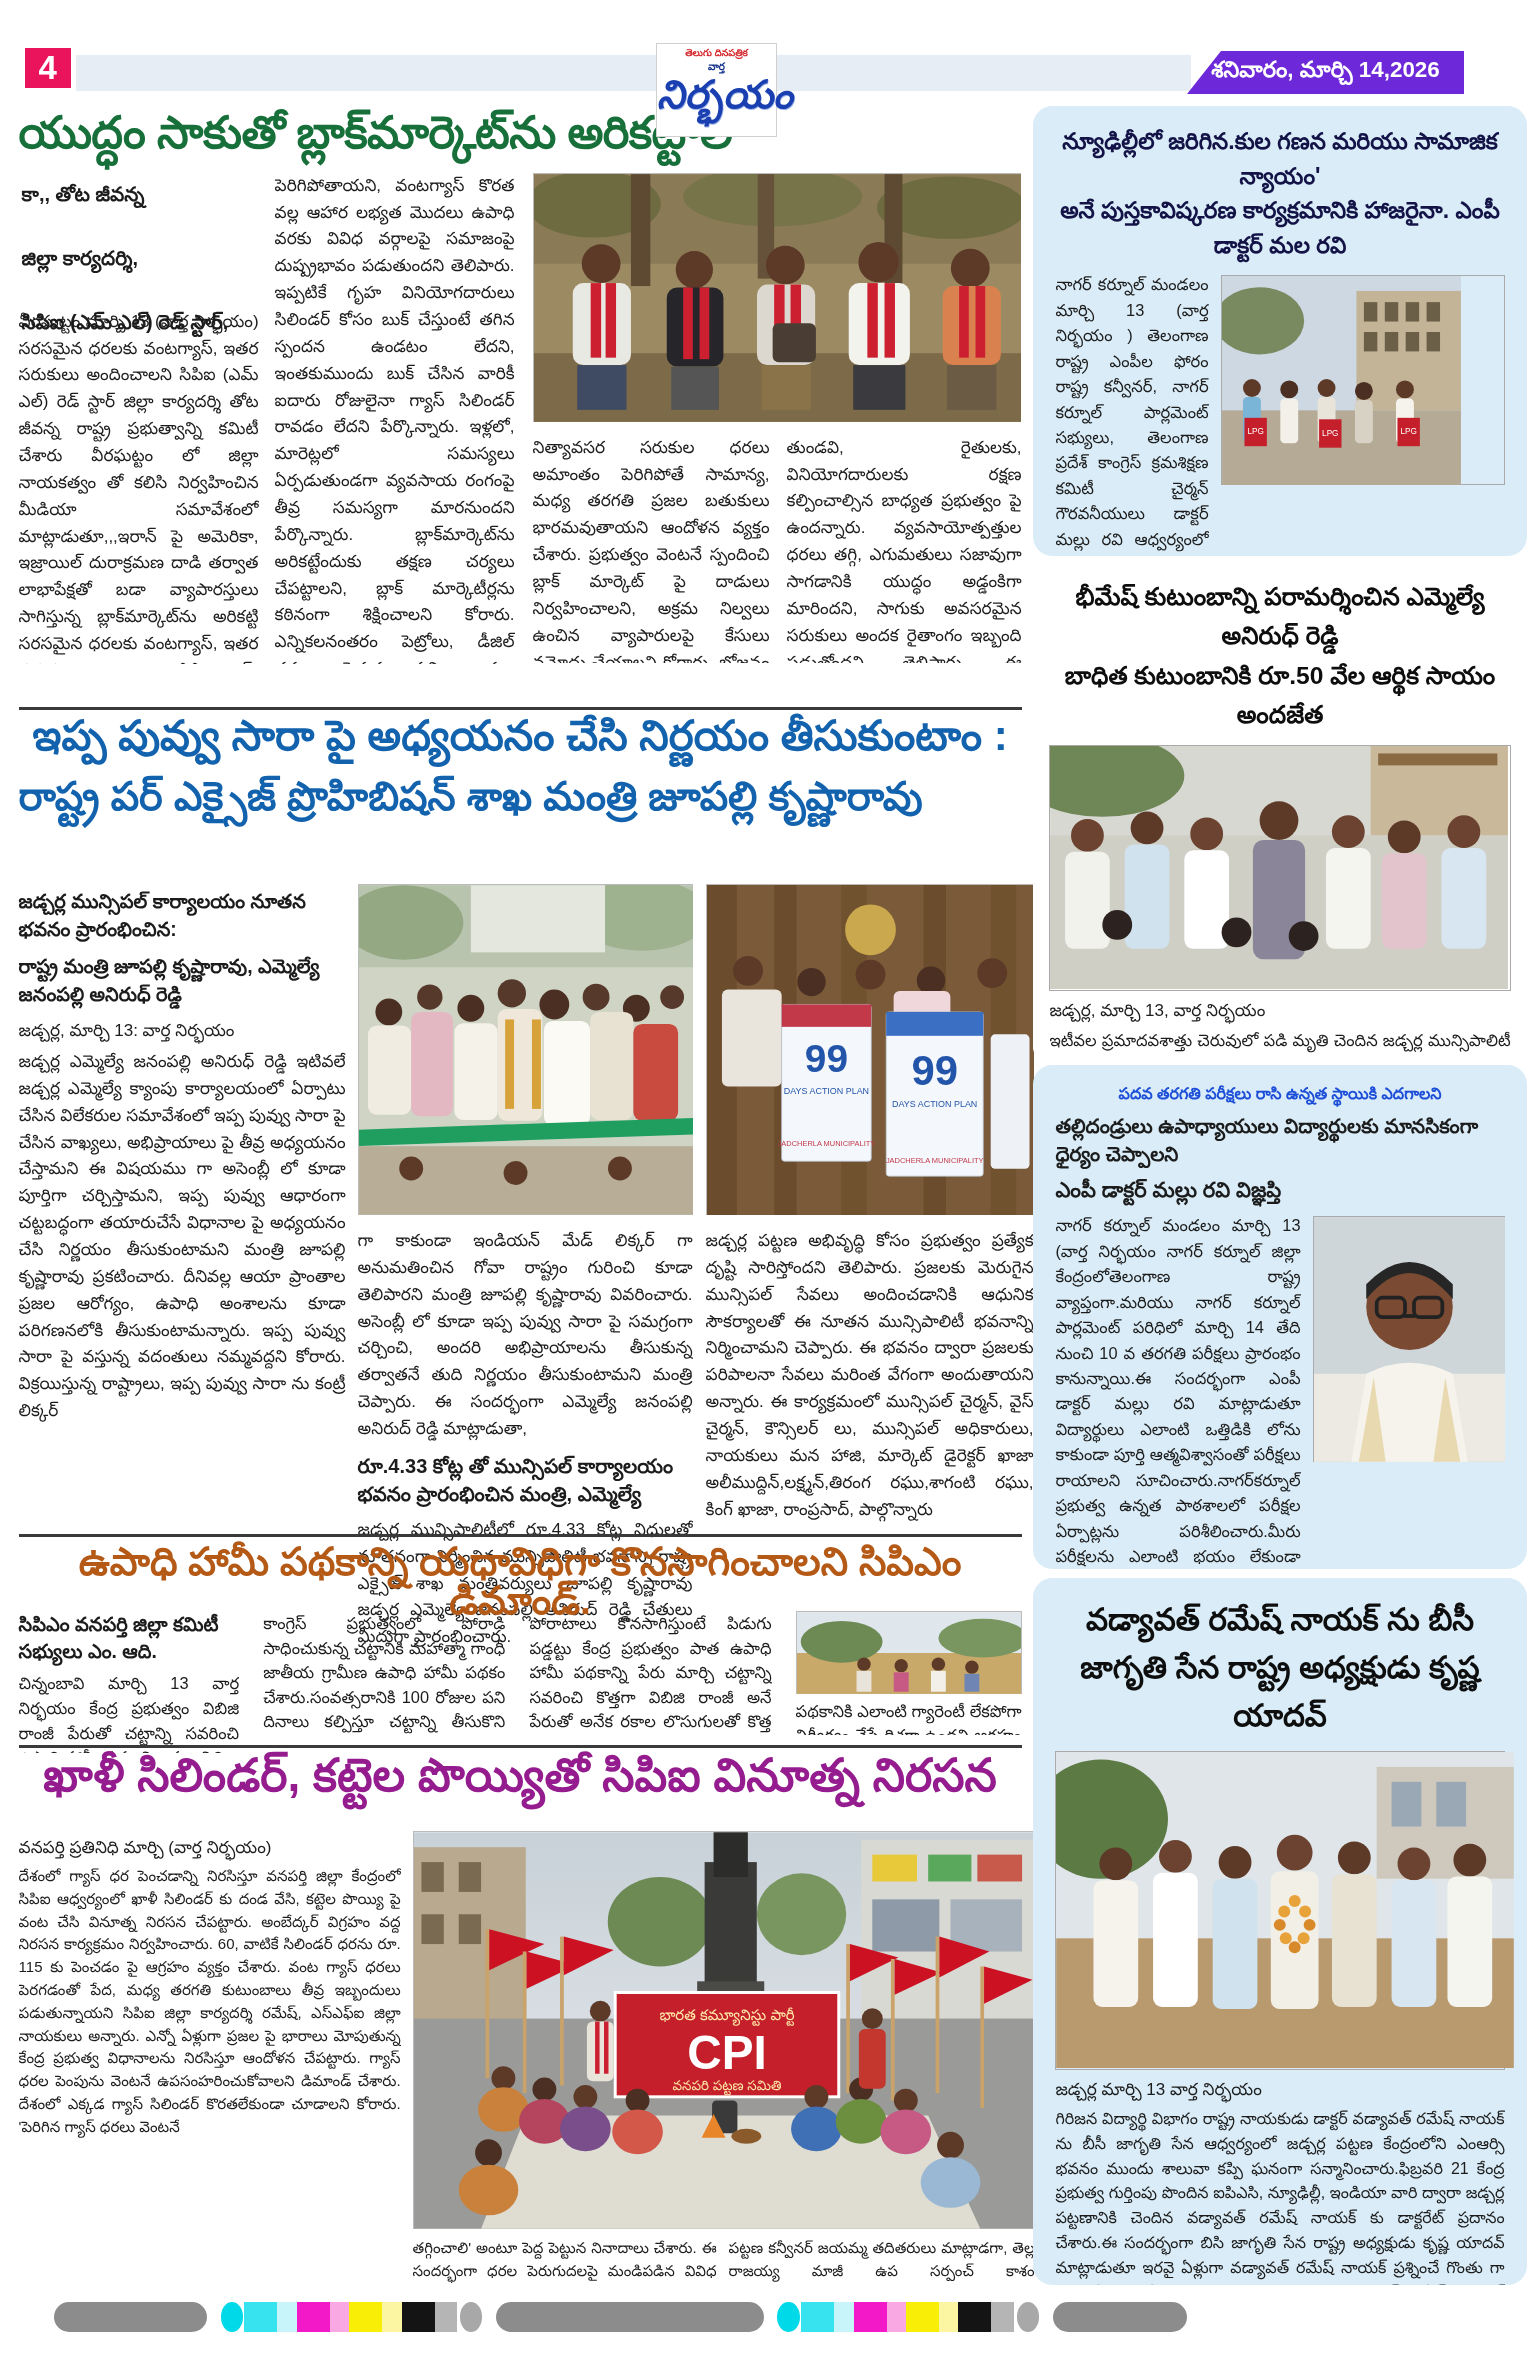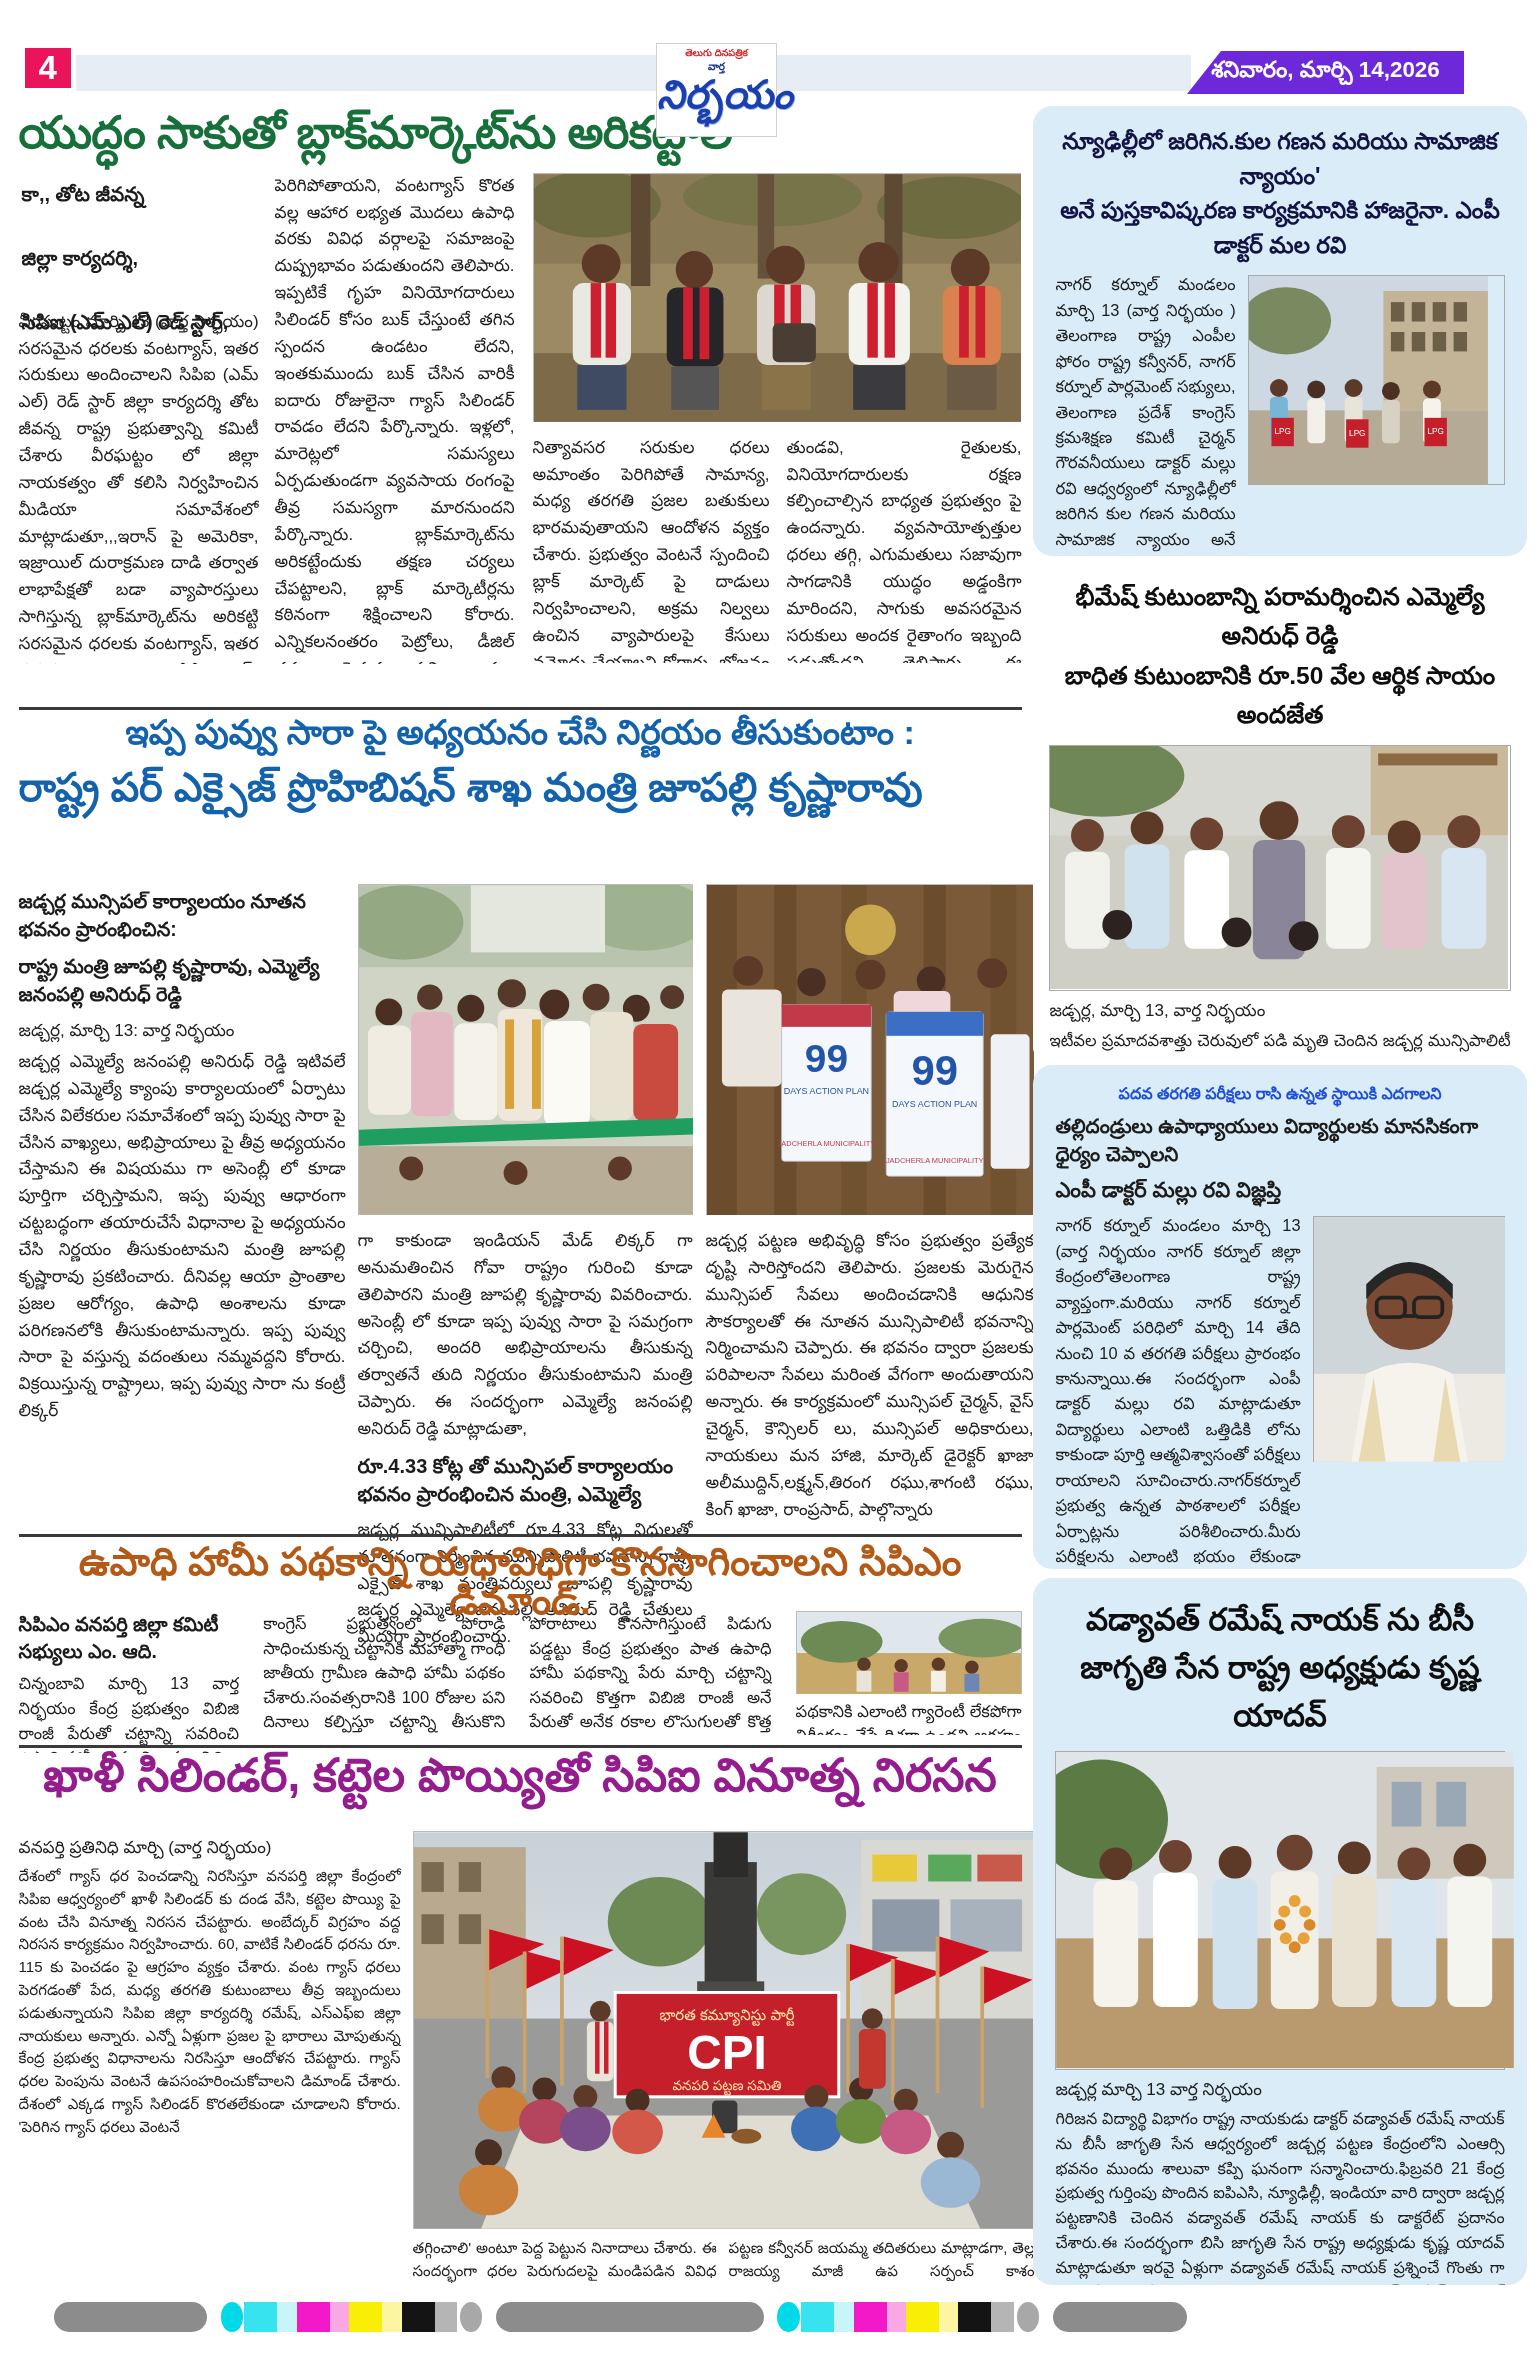--- a/index.html
+++ b/index.html
@@ -30,21 +30,21 @@
   .a1grid{position:relative;margin-top:16.4px;height:491px;}
   .a1 .byl{position:absolute;left:3px;top:10.4px;width:224px;}
   .a1 .byl div{font-weight:700;font-size:20px;margin-bottom:36px;}
   .a1 .c1{position:absolute;left:0;top:136px;width:240px;height:355px;}
   .a1 .c2{position:absolute;left:256px;top:0;width:240px;height:491px;}
   .a1 .c3{position:absolute;left:514px;top:262px;width:237px;height:228px;}
   .a1 .c4{position:absolute;left:768px;top:262px;width:235px;height:228px;}
   .a1 .ph{position:absolute;left:514px;top:0;width:488px;height:249px;border:0.7px solid #bbb;box-sizing:border-box;}
   
   .a2{left:18.6px;top:714px;width:1003px;height:817px;}
-  .a2 .h1{color:#1262ae;font-size:34px;font-weight:800;text-align:center;line-height:1.06;}
+  .a2 .h1{color:#1262ae;font-size:42px;font-weight:800;text-align:center;line-height:1.06;}
   .a2 .h2{color:#1262ae;font-size:40px;font-weight:800;line-height:1.06;margin-top:16.4px;}
   .a2 .c1{position:absolute;left:0;top:173px;width:327px;height:641px;}
   .a2 .sh{font-size:19.4px;font-weight:700;line-height:1.45;margin-bottom:9px;}
   .a2 .phL{position:absolute;left:339px;top:170px;width:335px;height:331px;border:0.7px solid #bbb;box-sizing:border-box;}
   .a2 .phR{position:absolute;left:687px;top:170px;width:328px;height:331px;border:0.7px solid #bbb;box-sizing:border-box;}
   .a2 .colL{position:absolute;left:339px;top:514px;width:335px;height:300px;}
   .a2 .colR{position:absolute;left:687px;top:514px;width:328px;height:300px;}
   .a2 .sh2{font-size:20px;font-weight:700;line-height:1.4;margin:9px 0;}
   
   .a3{left:18.6px;top:1542px;width:1003px;height:200px;}
@@ -71,21 +71,21 @@
   .p2{top:565px;height:491px;background:#ffffff;border-radius:7.5px;padding:12px 16.4px;}
   .p3{top:1065px;height:504px;}
   .p4{top:1578px;height:707px;}
   .panel .ph-h{color:#131347;font-size:23px;font-weight:800;text-align:center;line-height:1.5;}
   .p2 .ph-h{color:#0e0e0e;font-size:24.6px;line-height:1.6;}
   .p3 .ph-h{color:#1d4ed8;font-size:16px;text-align:center;line-height:1.35;}
   .p3 .ph-sub{font-size:20px;font-weight:700;margin-top:7.5px;line-height:1.4;}
   .p3 .ph-by{font-size:21px;font-weight:800;margin:10.4px 0 6px 0;}
   .p4 .ph-h{color:#0e0e0e;font-size:31px;line-height:1.55;}
   .panel .body-t{font-size:16.4px;line-height:1.55;}
-  .p1 .flt{float:right;width:257px;height:210px;margin:3px 0 7.5px 12px;border:0.7px solid #aaa;box-sizing:border-box;}
+  .p1 .flt{float:right;width:284px;height:210px;margin:3px 0 7.5px 12px;border:0.7px solid #aaa;box-sizing:border-box;}
   .p3 .flt{float:right;width:192px;height:246px;margin:3px 0 7.5px 12px;border:0.7px solid #aaa;box-sizing:border-box;}
   .p2 .bigph,.p4 .bigph{width:100%;height:246px;border:0.7px solid #aaa;box-sizing:border-box;margin:10.4px 0 7.5px 0;}
   .p4 .bigph{height:319px;}
   
   .regbar{left:54px;top:2302px;width:1435px;height:30px;display:flex;align-items:center;gap:0;}
   .rb{height:30px;display:inline-block;}
   .rb.glong{width:153px;background:#8c8c8c;border-radius:15px;margin-right:12px;}
   .rb.lens{width:22.4px;border-radius:50%;margin:0 1.5px;}
   .rb.cyl{background:#00d9e8;}
   .rb.gryl{background:#a8a8a8;}

